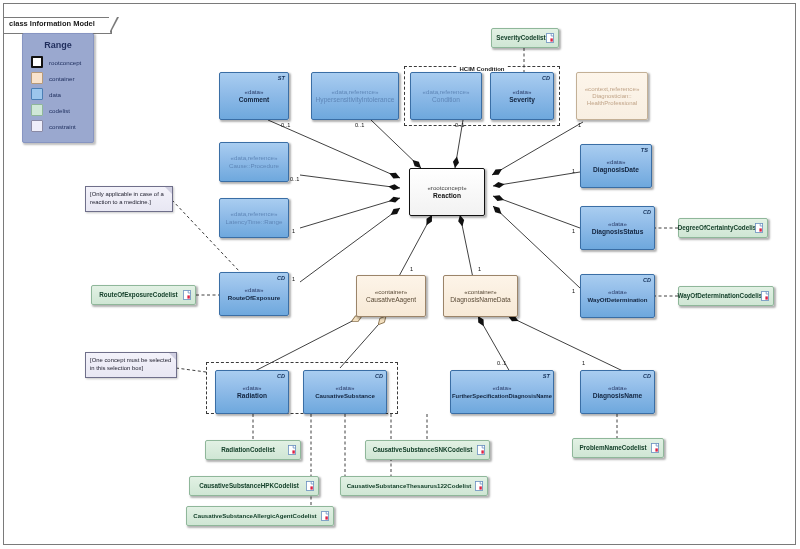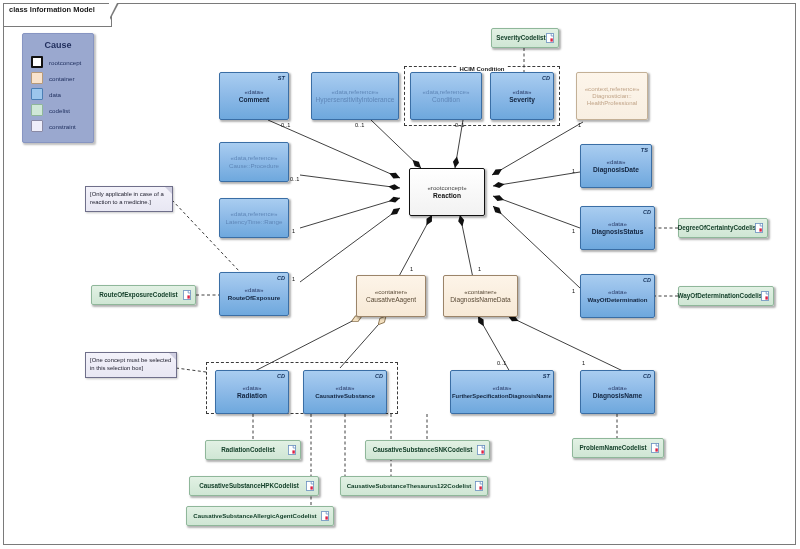--- a/index.html
+++ b/index.html
@@ -1,21 +1,21 @@
 <!DOCTYPE html>
 <html><head>
 <meta charset="utf-8">
 <style>
   html,body{margin:0;padding:0;background:#ffffff;}
   body{font-family:"Liberation Sans",sans-serif;}
   #canvas{position:relative;width:800px;height:549px;overflow:hidden;background:#fff;}
 
   
   .frame{position:absolute;left:3px;top:3px;width:793px;height:542px;border:1px solid #7a7a7a;box-sizing:border-box;}
-  .title-tab{position:absolute;left:3px;top:3px;height:24px;padding:1px 16px 0 5px;
+  .title-tab{position:absolute;left:3px;top:17px;height:17px;padding:1px 16px 0 5px;
     border:1px solid #7a7a7a;border-bottom:1px solid #7a7a7a;background:#fff;
     font-size:7.5px;font-weight:bold;color:#1a1a1a;white-space:nowrap;box-sizing:border-box;}
   .title-tab:after{content:"";position:absolute;right:-8px;top:-1px;width:0;height:0;
     border-left:9px solid #7a7a7a;border-bottom:17px solid transparent;}
   .title-tab:before{content:"";position:absolute;right:-6px;top:-1px;width:0;height:0;
     border-left:8px solid #fff;border-bottom:16px solid transparent;z-index:2;}
 
   svg.wires{position:absolute;left:0;top:0;width:800px;height:549px;pointer-events:none;}
 
   
@@ -122,21 +122,21 @@
       <line x1="311" y1="414" x2="311" y2="512"></line>
       <line x1="391" y1="414" x2="391" y2="483"></line>
       <line x1="617" y1="414" x2="617" y2="440"></line>
 
       <line x1="172" y1="200" x2="240" y2="272"></line>
       <line x1="176" y1="368" x2="206" y2="372"></line>
     </g>
   </svg>
 
   <div class="legend" style="left:22px;top:33px;width:72px;">
-    <h4>Cause</h4>
+    <h4>Range</h4>
     <div class="lrow">
       <div class="sw" style="background:#ffffff;border:2px solid #111;"></div>
       <span>rootconcept</span>
     </div>
     <div class="lrow">
       <div class="sw" style="background:#f9e3cc;border:1px solid #b79a79;"></div>
       <span>container</span>
     </div>
     <div class="lrow">
       <div class="sw" style="background:#9cc6ec;border:1px solid #4b7fb5;"></div>

